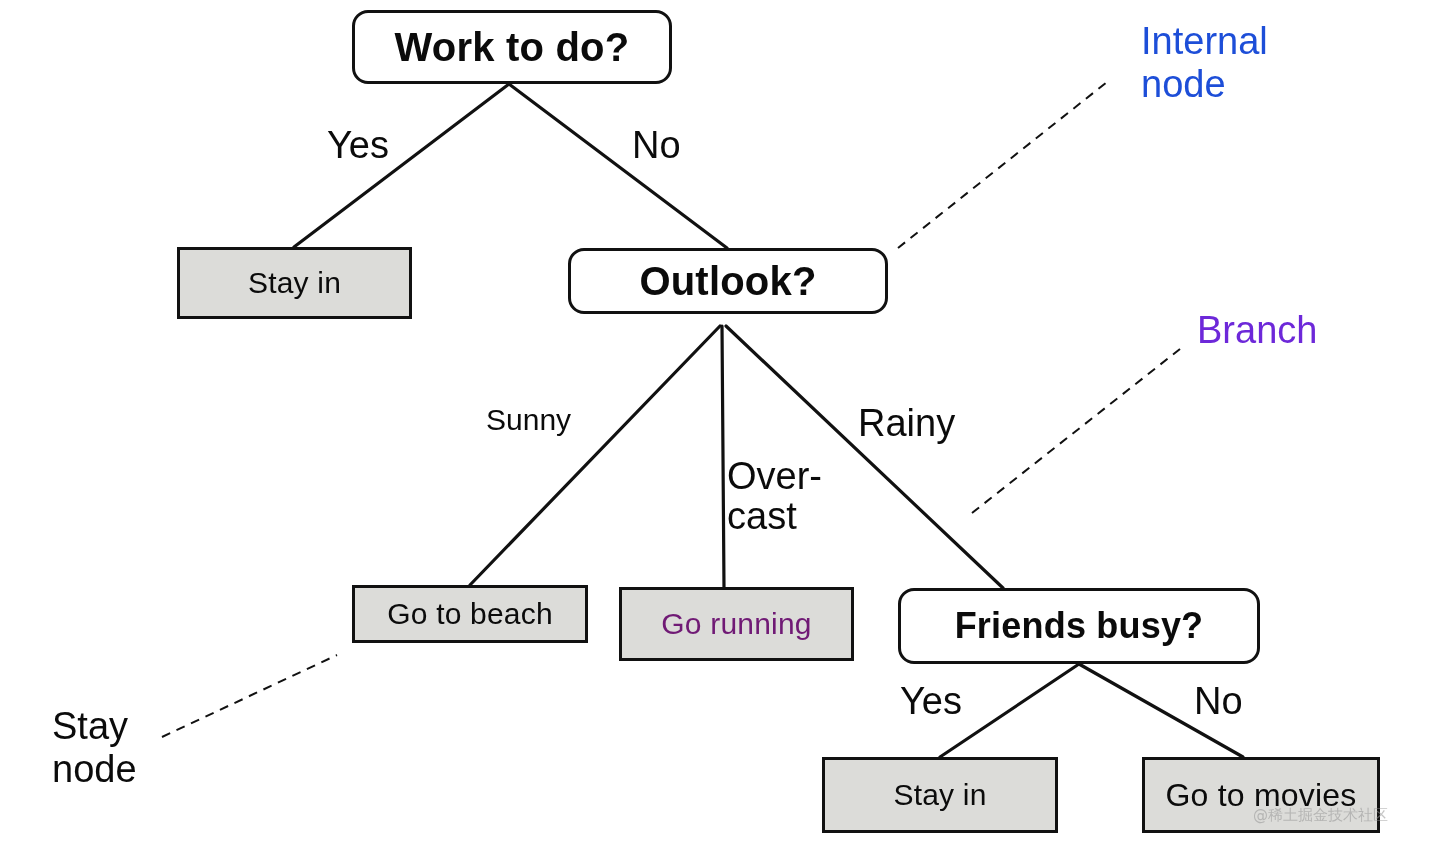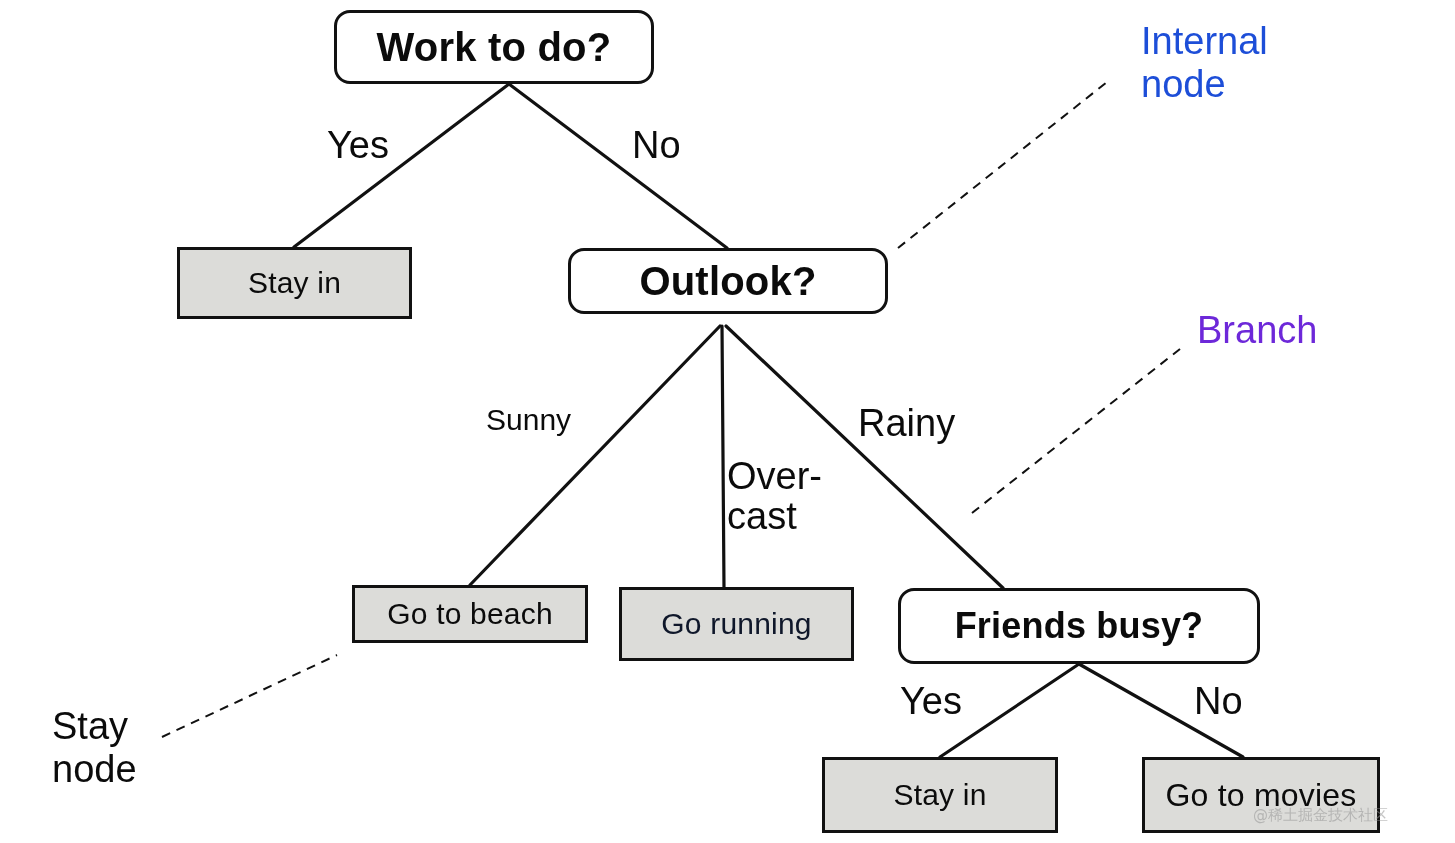--- a/index.html
+++ b/index.html
@@ -77,33 +77,33 @@
       <line x1="722" y1="326" x2="724" y2="587" stroke="#111111" stroke-width="3.2" stroke-linecap="round"></line>
       <line x1="726" y1="326" x2="1003" y2="588" stroke="#111111" stroke-width="3.2" stroke-linecap="round"></line>
       <line x1="1079" y1="664" x2="940" y2="757" stroke="#111111" stroke-width="3.2" stroke-linecap="round"></line>
       <line x1="1079" y1="664" x2="1243" y2="757" stroke="#111111" stroke-width="3.2" stroke-linecap="round"></line>
       <line x1="898" y1="248" x2="1107" y2="82" stroke="#111111" stroke-width="2" stroke-dasharray="9 7"></line>
       <line x1="972" y1="513" x2="1180" y2="349" stroke="#111111" stroke-width="2" stroke-dasharray="9 7"></line>
       <line x1="162" y1="737" x2="337" y2="655" stroke="#111111" stroke-width="2" stroke-dasharray="9 7"></line>
     </svg>
 
   <div id="node-layer">
-      <div class="node internal" style="left: 334px; top: 10px; width: 320px; height: 74px; font-size: 40px; background: rgb(255, 255, 255); border-color: rgb(17, 17, 17); color: rgb(11, 11, 11);">
+      <div class="node internal" style="left: 352px; top: 10px; width: 320px; height: 74px; font-size: 40px; background: rgb(255, 255, 255); border-color: rgb(17, 17, 17); color: rgb(11, 11, 11);">
         <span>Work to do?</span>
       </div>
       <div class="node leaf" style="left: 177px; top: 247px; width: 235px; height: 72px; font-size: 30px; background: rgb(220, 220, 217); border-color: rgb(17, 17, 17); color: rgb(11, 11, 11);">
         <span>Stay in</span>
       </div>
       <div class="node internal" style="left: 568px; top: 248px; width: 320px; height: 66px; font-size: 40px; background: rgb(255, 255, 255); border-color: rgb(17, 17, 17); color: rgb(11, 11, 11);">
         <span>Outlook?</span>
       </div>
       <div class="node leaf" style="left: 352px; top: 585px; width: 236px; height: 58px; font-size: 30px; background: rgb(220, 220, 217); border-color: rgb(17, 17, 17); color: rgb(11, 11, 11);">
         <span>Go to beach</span>
       </div>
-      <div class="node leaf" style="left: 619px; top: 587px; width: 235px; height: 74px; font-size: 30px; background: rgb(220, 220, 217); border-color: rgb(17, 17, 17); color: #0f172a;">
+      <div class="node leaf" style="left: 619px; top: 587px; width: 235px; height: 74px; font-size: 30px; background: rgb(220, 220, 217); border-color: rgb(17, 17, 17); color: #701a75;">
         <span>Go running</span>
       </div>
       <div class="node internal" style="left: 898px; top: 588px; width: 362px; height: 76px; font-size: 36px; background: rgb(255, 255, 255); border-color: rgb(17, 17, 17); color: rgb(11, 11, 11);">
         <span>Friends busy?</span>
       </div>
       <div class="node leaf" style="left: 822px; top: 757px; width: 236px; height: 76px; font-size: 30px; background: rgb(220, 220, 217); border-color: rgb(17, 17, 17); color: rgb(11, 11, 11);">
         <span>Stay in</span>
       </div>
       <div class="node leaf" style="left: 1142px; top: 757px; width: 238px; height: 76px; font-size: 32px; background: rgb(220, 220, 217); border-color: rgb(17, 17, 17); color: rgb(11, 11, 11);">
         <span>Go to movies</span>

